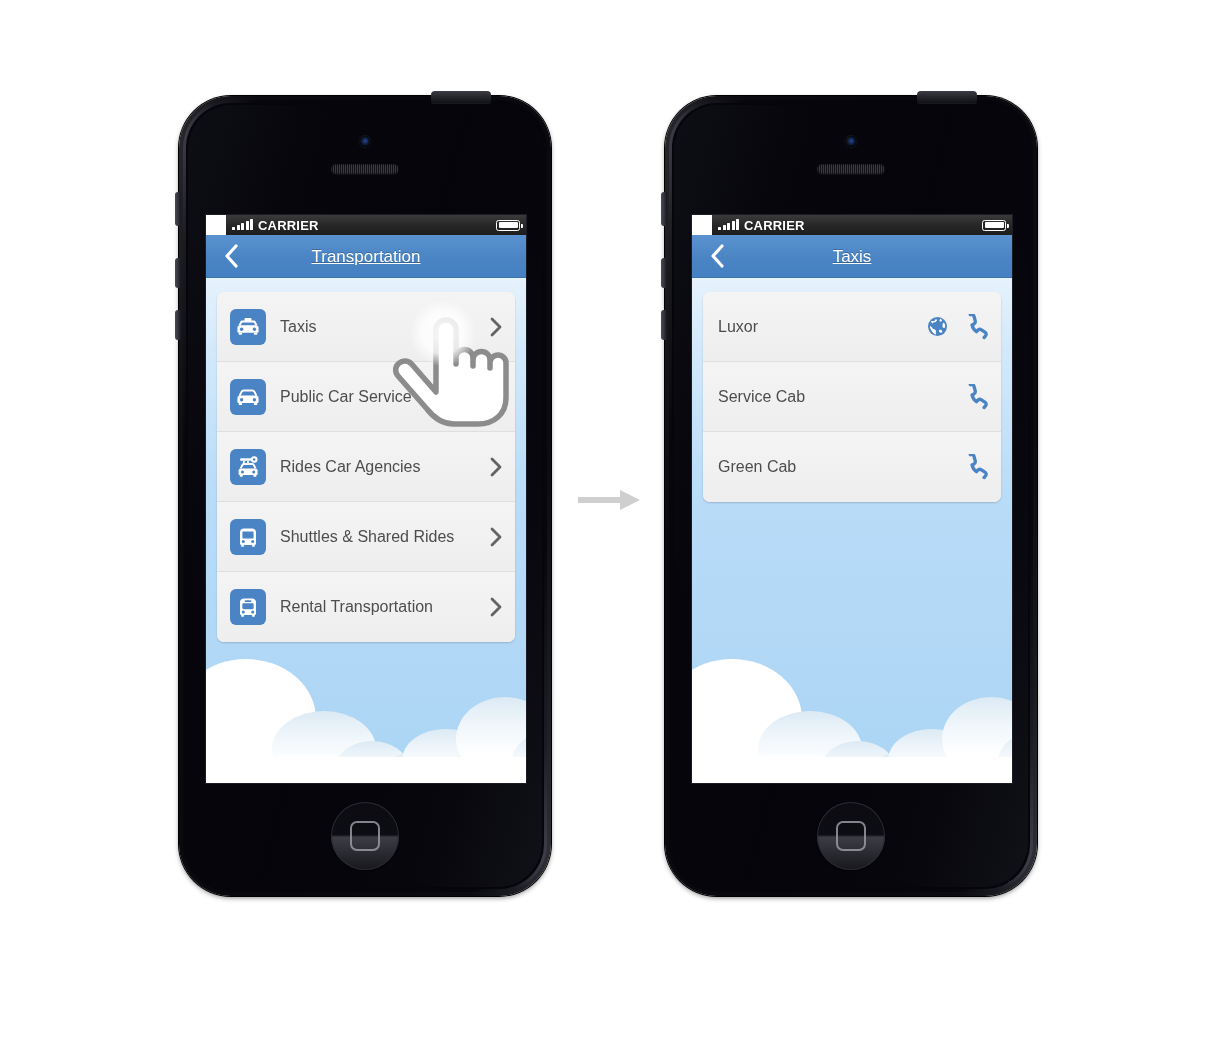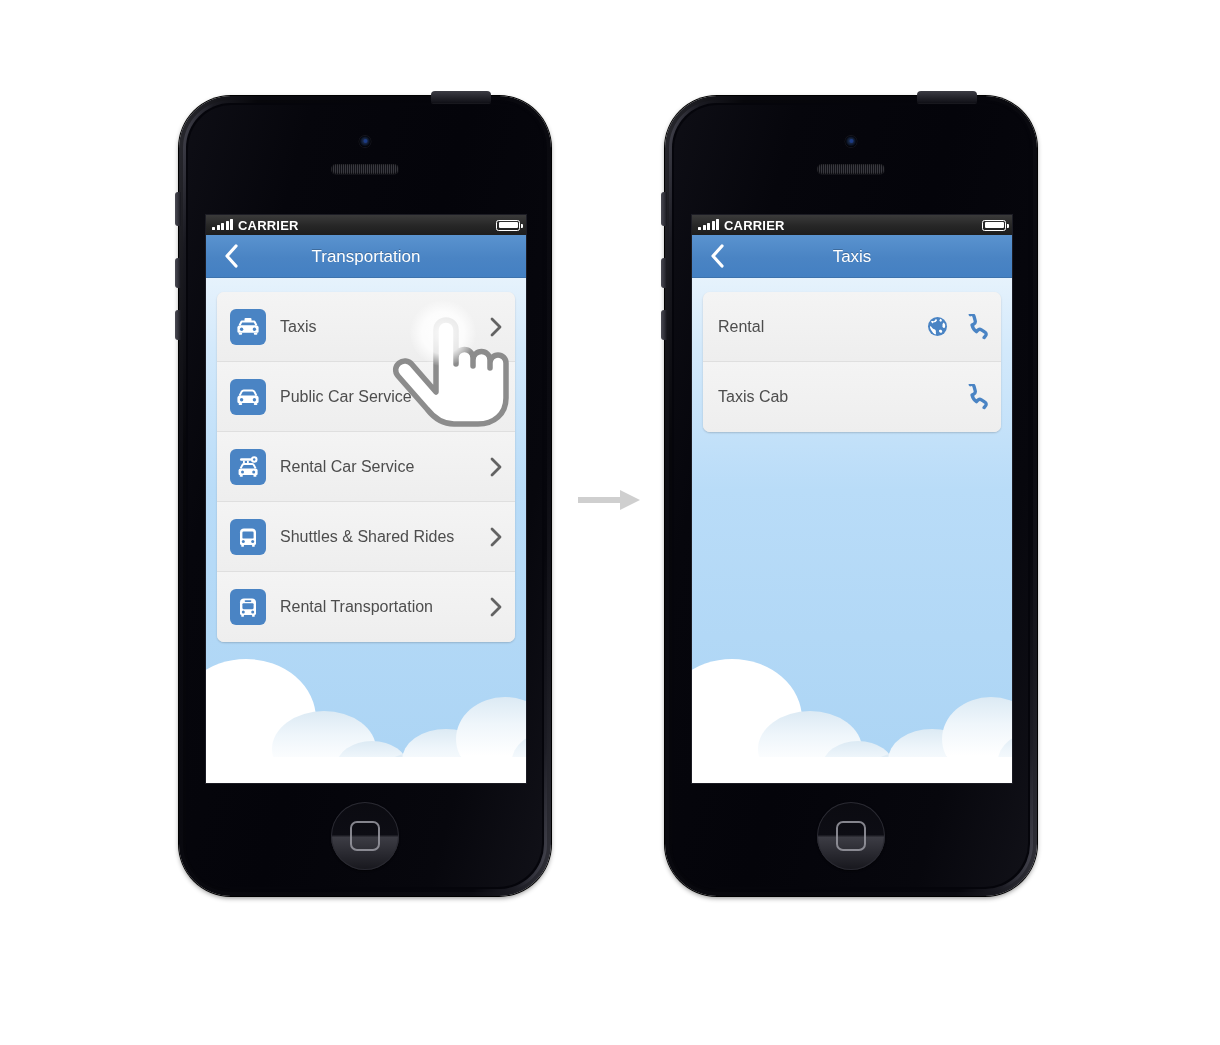--- a/index.html
+++ b/index.html
@@ -142,20 +142,21 @@
   }
 
   
   .statusbar {
     height: 20px;
     background: linear-gradient(180deg, #3a3a3a 0%, #262626 55%, #1d1d1d 100%);
     display: flex;
     align-items: center;
     padding: 0 6px;
     box-sizing: border-box;
+    margin-left: 20px;
   }
   .sig {
     display: flex;
     align-items: flex-end;
     gap: 1.5px;
     height: 10px;
     margin-right: 5px;
   }
   .sig i { display:block; width: 3px; background:#fff; border-radius:.5px; }
   .sig i:nth-child(1){height:3px;}
@@ -208,20 +209,21 @@
     display: flex; align-items:center; justify-content:center;
   }
   .nav-back svg { display:block; }
   .nav-title {
     flex: 1;
     text-align: center;
     color: #fff;
     font-size: 17px;
     line-height: 1;
     text-shadow: 0 -1px 0 rgba(0,0,0,.22);
+    text-decoration: underline;
   }
 
   .content {
     position: relative;
     height: calc(568px - 20px - 43px);
     background: linear-gradient(180deg, #e6f2fc 0%, #d3e9fb 14%, #b9dcf8 42%, #abd4f4 100%);
     overflow: hidden;
   }
 
   
@@ -414,21 +416,21 @@
                 <rect x="7" y="4.8" width="1.8" height="2.4" fill="#fff"></rect>
                 <rect x="11" y="4.8" width="1.8" height="2.4" fill="#fff"></rect>
                 <path d="M4.6 12.4 L6.4 9 C6.8 8.3 7.3 8 8 8 H16.2 C16.9 8 17.5 8.3 17.8 9 L19.6 12.4" fill="none" stroke="#fff" stroke-width="1.9" stroke-linejoin="round"></path>
                 <path d="M2.6 17.9 V14.6 C2.6 13.3 3.5 12.4 4.8 12.4 H19.4 C20.7 12.4 21.6 13.3 21.6 14.6 V17.9 C21.6 18.6 21.1 19 20.5 19 H3.7 C3.1 19 2.6 18.6 2.6 17.9 Z" fill="#fff"></path>
                 <circle cx="6.5" cy="16.1" r="1.5" fill="#4a84c4"></circle>
                 <circle cx="17.7" cy="16.1" r="1.5" fill="#4a84c4"></circle>
                 <rect x="3.7" y="19" width="3.2" height="1.7" rx=".8" fill="#fff"></rect>
                 <rect x="17.3" y="19" width="3.2" height="1.7" rx=".8" fill="#fff"></rect>
               </svg>
             </span>
-            <span class="label">Rental Car Service</span>
+            <span class="label">Rides Car Agencies</span>
             <span class="chev">
               <svg width="12" height="20" viewBox="0 0 12 20">
                 <path d="M2 2 L10 10 L2 18" fill="none" stroke="#636363" stroke-width="2.8" stroke-linecap="round" stroke-linejoin="round"></path>
               </svg>
             </span>
           </div>
 
           <div class="row">
             <span class="tile">
               <svg width="22" height="22" viewBox="0 0 22 22">
@@ -564,21 +566,21 @@
           <div class="cloud" style="left:196px; bottom:-8px;  width:88px;  height:62px;"></div>
           <div class="cloud" style="left:248px; bottom:-12px; width:64px;  height:48px;"></div>
           <div class="cloud" style="left:250px; bottom:2px;   width:98px;  height:84px;"></div>
           <div class="cloud" style="left:306px; bottom:-6px;  width:70px;  height:56px;"></div>
           <div class="cloud-base"></div>
         </div>
 
         <div class="card">
 
           <div class="row simple">
-            <span class="label">Rental</span>
+            <span class="label">Luxor</span>
             <span class="act">
               <svg width="21" height="21" viewBox="0 0 21 21">
                 <circle cx="10.5" cy="10.5" r="9.5" fill="#4a84c4"></circle>
                 <path d="M4 5.2 C5.4 4.6 6.2 5.6 7.2 5 C8.1 4.4 8 3.3 9.3 3 L10 4.6 L8.6 6 L6.4 6.4 L5.2 7.6 Z
                          M13.2 2.8 C14.6 3.1 15.4 4.4 14.6 5.3 C13.9 6.1 12.6 5.6 12.4 4.6 Z
                          M16.6 6.6 C18 7.6 18.6 9.6 18 11.2 C17.5 12.5 16.2 12 15.6 11 C15 10 16 9.2 15.4 8.2 Z
                          M3.2 10 C4.6 10.4 5 11.8 5.8 12.6 C6.6 13.4 8 13.2 8.6 14.2 C9.2 15.2 8.6 16.4 9 17.6 C9.3 18.5 8.2 18.7 7.4 18
                          C5.6 16.6 3.6 14 3 11.6 Z
                          M12.4 14 C13.6 13.4 15 14 15.2 15.2 C15.4 16.4 14 17.2 13 16.6 C12 16 11.6 14.4 12.4 14 Z" fill="#ffffff"></path>
               </svg>
@@ -589,33 +591,46 @@
                          C12.1 9.8 11.5 11 9.9 11.8 L8.2 12.7
                          C8.9 15.6 10.6 18.2 13 19.9 L14.3 18.4
                          C15.5 17 16.8 16.9 18.4 17.9 L22.2 20.4
                          C23.8 21.4 24 23 22.7 24.6
                          L21.3 26.3" transform="translate(-1.5,-0.6) scale(0.92)" fill="none" stroke="#4a84c4" stroke-width="3.6" stroke-linecap="round" stroke-linejoin="round"></path>
               </svg>
             </span>
           </div>
 
           <div class="row simple">
-            <span class="label">Taxis Cab</span>
+            <span class="label">Service Cab</span>
             <span class="act">
               <svg width="22" height="26" viewBox="0 0 22 26">
                 <path d="M6.3 1.4 C8.5 0.6 9.9 1.5 10.4 3.4 L11.6 7.9
                          C12.1 9.8 11.5 11 9.9 11.8 L8.2 12.7
                          C8.9 15.6 10.6 18.2 13 19.9 L14.3 18.4
                          C15.5 17 16.8 16.9 18.4 17.9 L22.2 20.4
                          C23.8 21.4 24 23 22.7 24.6
                          L21.3 26.3" transform="translate(-1.5,-0.6) scale(0.92)" fill="none" stroke="#4a84c4" stroke-width="3.6" stroke-linecap="round" stroke-linejoin="round"></path>
               </svg>
             </span>
           </div>
 
+          <div class="row simple">
+            <span class="label">Green Cab</span>
+            <span class="act">
+              <svg width="22" height="26" viewBox="0 0 22 26">
+                <path d="M6.3 1.4 C8.5 0.6 9.9 1.5 10.4 3.4 L11.6 7.9
+                         C12.1 9.8 11.5 11 9.9 11.8 L8.2 12.7
+                         C8.9 15.6 10.6 18.2 13 19.9 L14.3 18.4
+                         C15.5 17 16.8 16.9 18.4 17.9 L22.2 20.4
+                         C23.8 21.4 24 23 22.7 24.6
+                         L21.3 26.3" transform="translate(-1.5,-0.6) scale(0.92)" fill="none" stroke="#4a84c4" stroke-width="3.6" stroke-linecap="round" stroke-linejoin="round"></path>
+              </svg>
+            </span>
+          </div>
 
         </div>
       </div>
     </div>
 
     <div class="home-btn">
       <div class="sq"></div>
     </div>
   </div>
 

